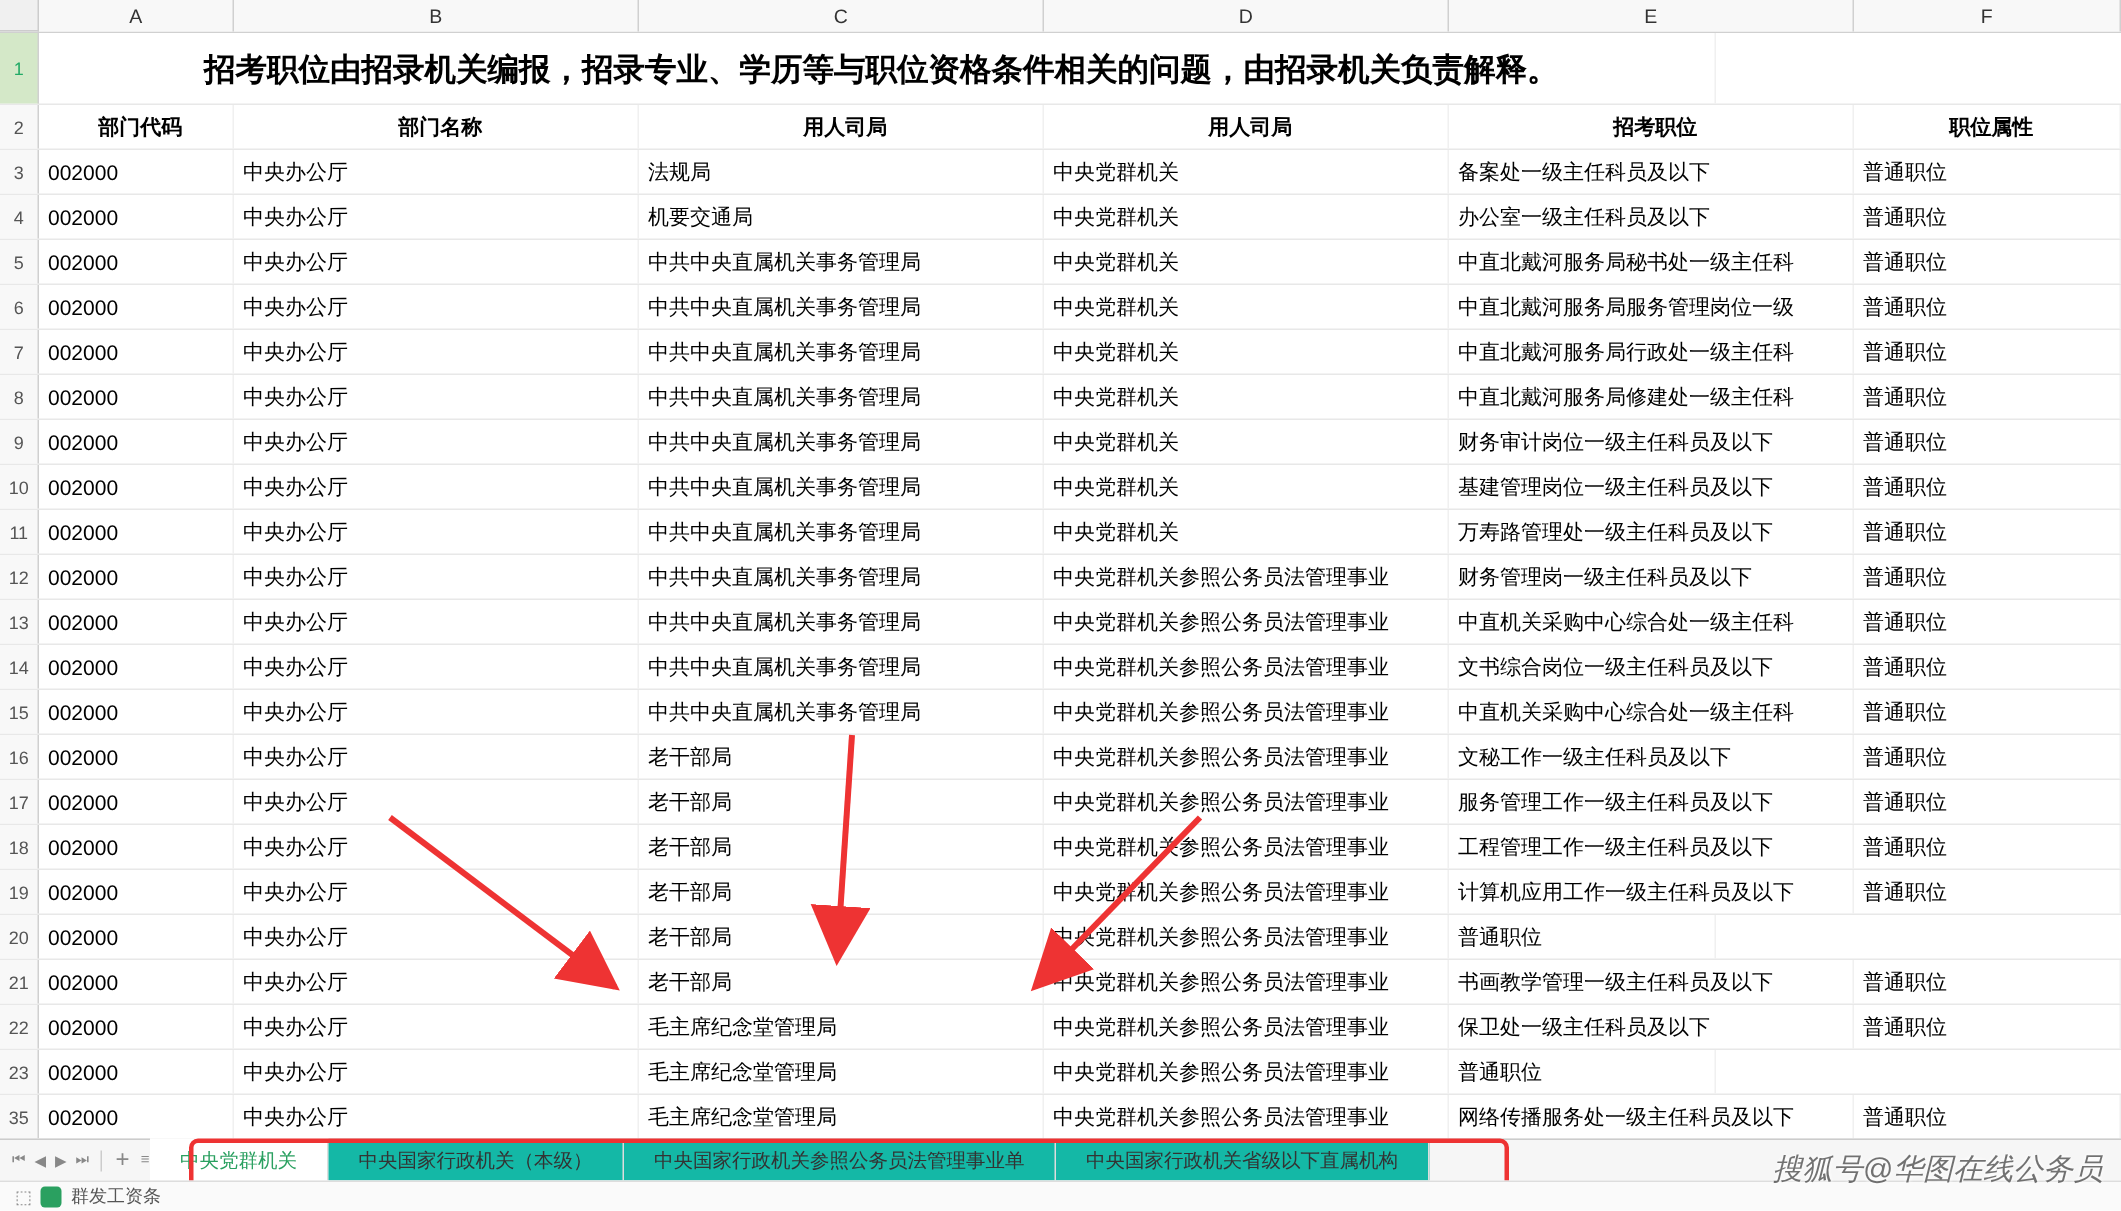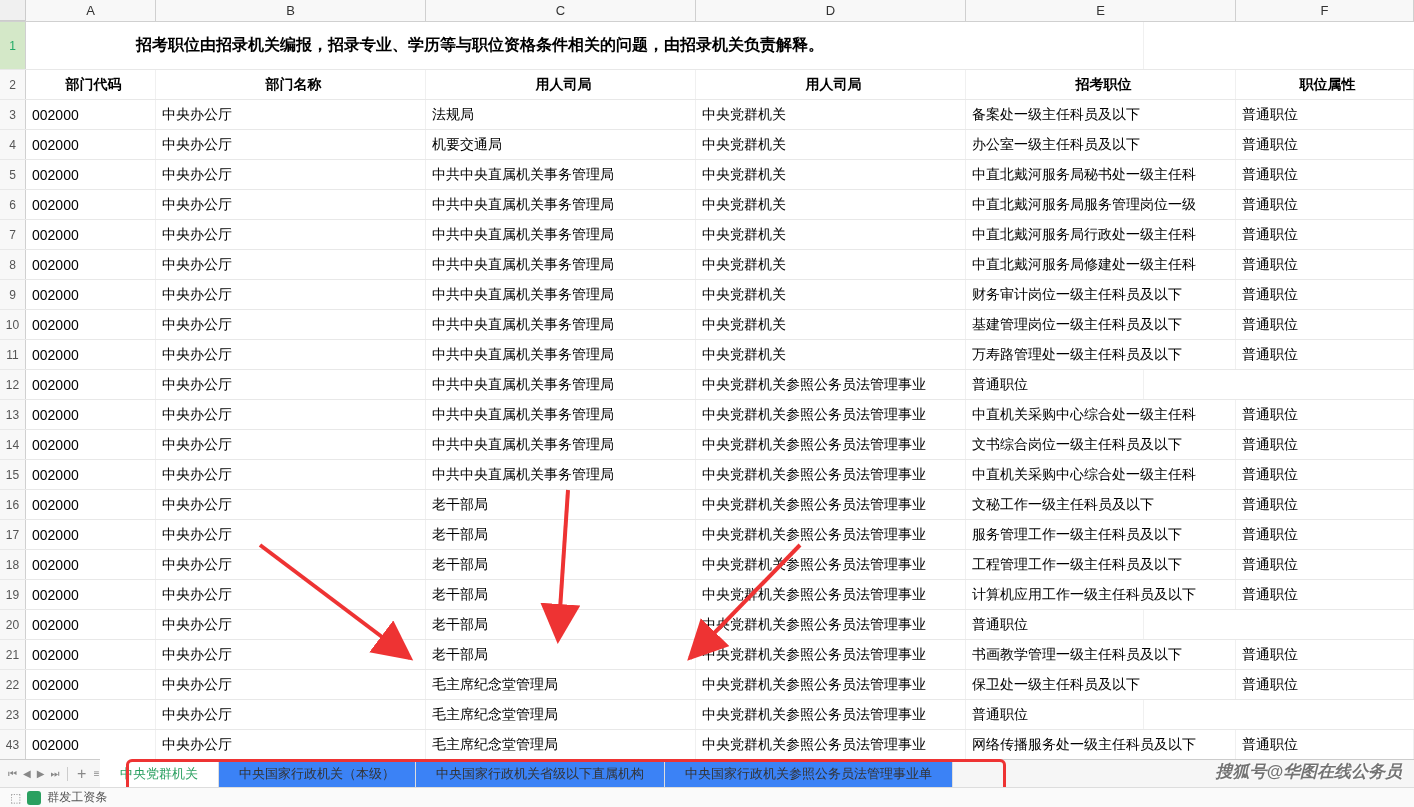--- a/index.html
+++ b/index.html
@@ -20,40 +20,40 @@
   
   
   .body-rows { }
   .row { display: flex; border-bottom: 1px solid #e8e8e8; }
   .row-header { width: 26px; background: #f8f8f8; border-right: 1px solid #d0d0d0; text-align: center; font-size: 12px; color: #555; display:flex; align-items:center; justify-content:center; }
   .row-header.selected { background: #d4e8c8; color: #2a6; }
   .title-row { height: 48px; }
   .header-row { height: 30px; }
   .data-row { height: 30px; }
   .cell { border-right: 1px solid #f0f0f0; padding-left: 6px; overflow: hidden; white-space: nowrap; display:flex; align-items:center; }
-  .title-cell { font-weight: bold; font-size: 16px; color: #000; justify-content: flex-start; width: 1118px; padding-left: 110px;}
+  .title-cell { font-weight: bold; font-size: 21px; color: #000; justify-content: flex-start; width: 1118px; padding-left: 110px;}
   .title-wrap { width: 1388px; display:flex; }
   
   .header-cell { font-weight: bold; font-size: 14px; justify-content: center; }
   
   
   .tab-bar { position: absolute; bottom: 20px; left: 0; right: 0; height: 28px; background: #f6f6f6; border-top: 1px solid #ccc; display: flex; align-items: stretch; }
   .nav-arrows { width: 100px; display:flex; align-items:center; padding-left:8px; gap:6px; }
   .nav-arrow { width: 16px; height:16px; display:flex; align-items:center; justify-content:center; color:#888; font-size:10px; cursor:pointer; }
   .nav-sep { width:1px; height:14px; background:#ccc; margin:0 2px;}
-  .sheet-tab { padding: 0 20px; border-right: 1px solid #ddd; display:flex; align-items:center; font-size: 13px; color:#333; background:#3b82f6; cursor:pointer; }
+  .sheet-tab { padding: 0 20px; border-right: 1px solid #ddd; display:flex; align-items:center; font-size: 13px; color:#333; background:#14b8a6; cursor:pointer; }
   .sheet-tab.active { background:#fff; color: #2aa060; font-weight: 500; border-top: 2px solid #fff; margin-top:-1px; }
   .new-sheet { width:28px; display:flex; align-items:center; justify-content:center; color:#888; font-size:16px;}
   
   .red-box { position:absolute; border:3px solid #e33; border-radius:6px; pointer-events:none; left:126px; bottom:12px; width: 880px; height:36px; }
   
   .status-bar { position:absolute; bottom:0; left:0; right:0; height:20px; background:#fafafa; border-top:1px solid #ddd; display:flex; align-items:center; padding-left:10px; font-size:12px; color:#555; gap:6px;}
   .status-icon { width:14px; height:14px; background:#2aa060; border-radius:3px; display:inline-block;}
   
-  .watermark { position:absolute; right:12px; bottom:24px; font-size:17px; font-weight:700; color:rgba(0,0,0,0.55); text-shadow: 0 0 3px #fff, 0 0 3px #fff; font-style: italic;}
+  .watermark { position:absolute; right:12px; bottom:14px; font-size:20px; font-weight:400; color:rgba(0,0,0,0.55); text-shadow: 0 0 3px #fff, 0 0 3px #fff; font-style: italic;}
   
   
   .arrows { position:absolute; left:0; top:0; pointer-events:none; }
 </style>
 </head>
 <body>
 
 <div class="grid-area">
 
   <div class="col-headers">
@@ -166,20 +166,21 @@
           <div class="cell col-D">中央党群机关</div>
           <div class="cell col-E">万寿路管理处一级主任科员及以下</div>
           <div class="cell col-F">普通职位</div>
         </div>
         <div class="row data-row">
           <div class="row-header">12</div>
           <div class="cell col-A">002000</div>
           <div class="cell col-B">中央办公厅</div>
           <div class="cell col-C">中共中央直属机关事务管理局</div>
           <div class="cell col-D">中央党群机关参照公务员法管理事业</div>
+          <div class="cell col-E">财务管理岗一级主任科员及以下</div>
           <div class="cell col-F">普通职位</div>
         </div>
         <div class="row data-row">
           <div class="row-header">13</div>
           <div class="cell col-A">002000</div>
           <div class="cell col-B">中央办公厅</div>
           <div class="cell col-C">中共中央直属机关事务管理局</div>
           <div class="cell col-D">中央党群机关参照公务员法管理事业</div>
           <div class="cell col-E">中直机关采购中心综合处一级主任科</div>
           <div class="cell col-F">普通职位</div>
@@ -266,21 +267,21 @@
         </div>
         <div class="row data-row">
           <div class="row-header">23</div>
           <div class="cell col-A">002000</div>
           <div class="cell col-B">中央办公厅</div>
           <div class="cell col-C">毛主席纪念堂管理局</div>
           <div class="cell col-D">中央党群机关参照公务员法管理事业</div>
           <div class="cell col-F">普通职位</div>
         </div>
         <div class="row data-row">
-          <div class="row-header">43</div>
+          <div class="row-header">35</div>
           <div class="cell col-A">002000</div>
           <div class="cell col-B">中央办公厅</div>
           <div class="cell col-C">毛主席纪念堂管理局</div>
           <div class="cell col-D">中央党群机关参照公务员法管理事业</div>
           <div class="cell col-E">网络传播服务处一级主任科员及以下</div>
           <div class="cell col-F">普通职位</div>
         </div>
       </div>
   </div>
 
@@ -301,22 +302,22 @@
       <span class="nav-arrow">◀</span>
       <span class="nav-arrow">▶</span>
       <span class="nav-arrow">⏭</span>
       <span class="nav-sep"></span>
       <span class="new-sheet">+</span>
       <span class="nav-arrow">≡</span>
     </div>
     <div id="tabs-holder" style="display:flex;">
         <div class="sheet-tab active">中央党群机关</div>
         <div class="sheet-tab">中央国家行政机关（本级）</div>
+        <div class="sheet-tab">中央国家行政机关参照公务员法管理事业单</div>
         <div class="sheet-tab">中央国家行政机关省级以下直属机构</div>
-        <div class="sheet-tab">中央国家行政机关参照公务员法管理事业单</div>
       </div>
   </div>
 
   <div class="red-box"></div>
 
   <div class="status-bar">
     <span style="color:#888">⬚</span>
     <span class="status-icon"></span>
     <span>群发工资条</span>
   </div>

